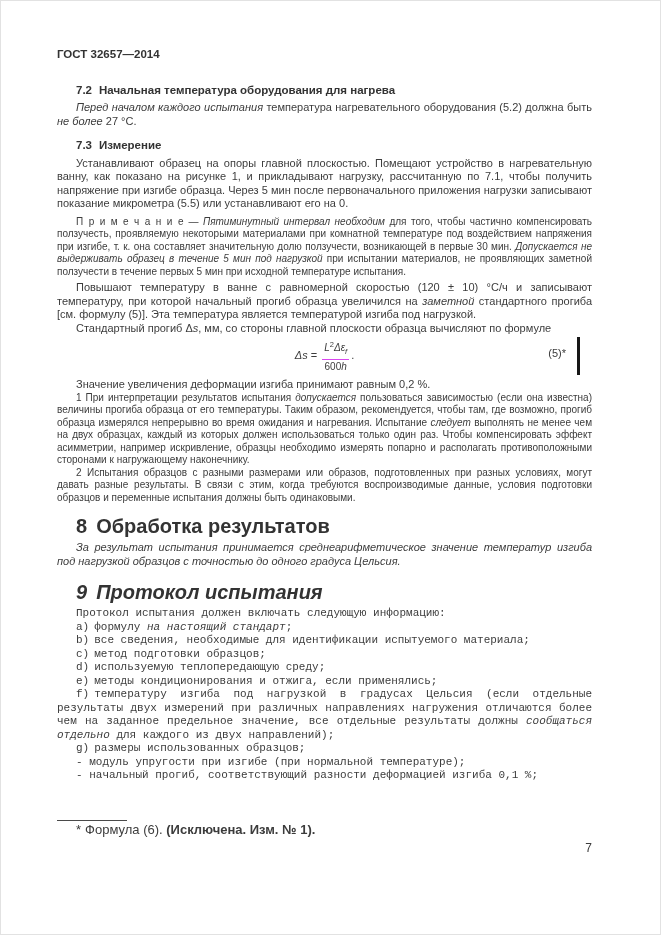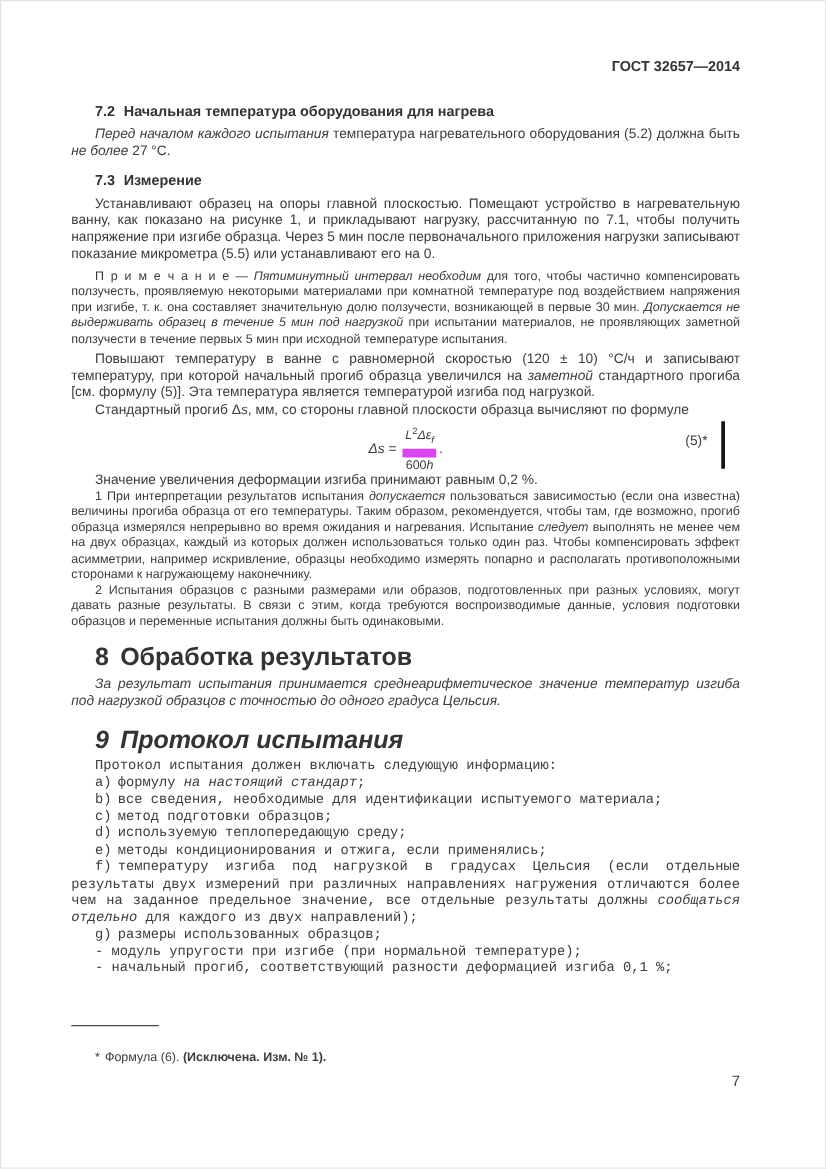--- a/index.html
+++ b/index.html
@@ -16,21 +16,21 @@
     overflow: hidden;
   }
   .content {
     position: absolute;
     left: 57px;
     right: 69px;
     top: 0;
   }
   .doc-header {
     margin-top: 48px;
-    text-align: right;
+    text-align: left;
     font-weight: bold;
     font-size: 11.5px;
     line-height: 13.5px;
     color: #333;
   }
   p.body-par {
     font-size: 11px;
     line-height: 13.5px;
     text-align: justify;
     text-indent: 19px;
@@ -80,21 +80,21 @@
   }
   .formula-center .lhs { font-style: italic; }
   .frac {
     display: inline-block;
     vertical-align: middle;
     font-size: 10px;
     line-height: 12px;
     text-align: center;
     margin: 0 2px;
   }
-  .frac .num { display: block; border-bottom: 7px solid #d946ef; padding: 0 2px 1px; }
+  .frac .num { display: block; border-bottom: 1px solid #d946ef; padding: 0 2px 1px; }
   .frac .den { display: block; padding-top: 1px; }
   .frac .v { font-style: italic; }
   sup, sub { font-size: 7.5px; }
   .formula-label {
     position: absolute;
     right: 26px;
     top: 10px;
     font-size: 11px;
   }
   .change-bar {
@@ -117,22 +117,22 @@
     position: absolute;
     left: 57px;
     right: 69px;
     top: 820px;
   }
   .footnote-rule {
     width: 70px;
     border-top: 1px solid #4a4a4a;
   }
   .footnote {
-    margin-top: 20px;
-    font-size: 10px;
+    margin-top: 3px;
+    font-size: 13px;
     line-height: 12.5px;
     text-indent: 19px;
   }
   .footnote .b { font-weight: bold; }
   .footnote .marker { margin-right: 4px; }
   .page-number {
     margin-top: 4px;
     text-align: right;
     font-size: 12px;
     color: #3c3c3c;

